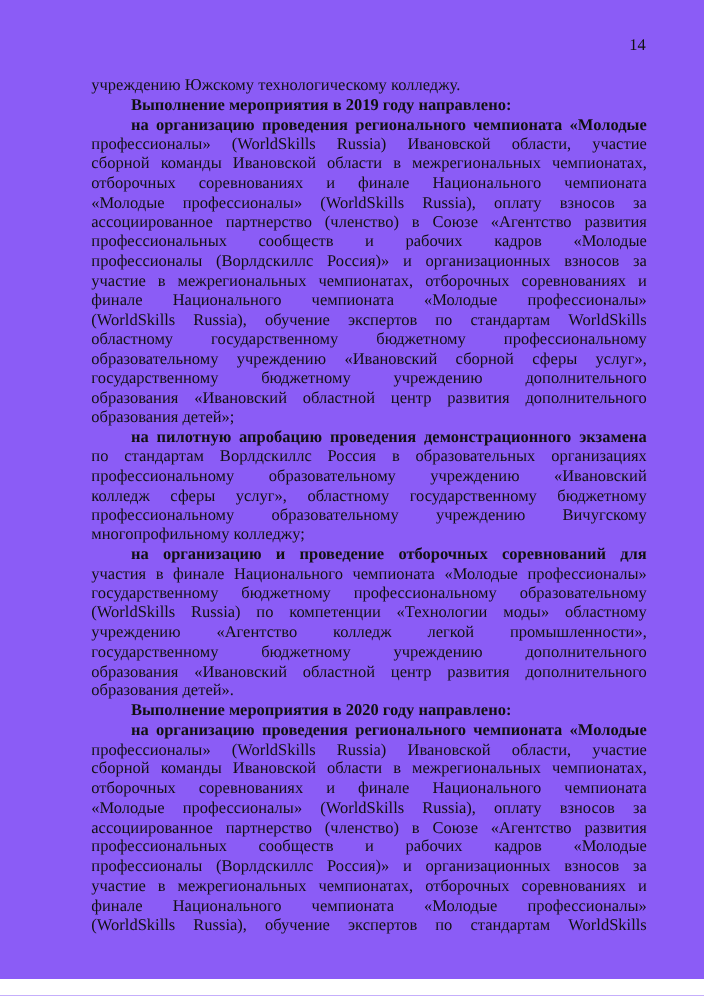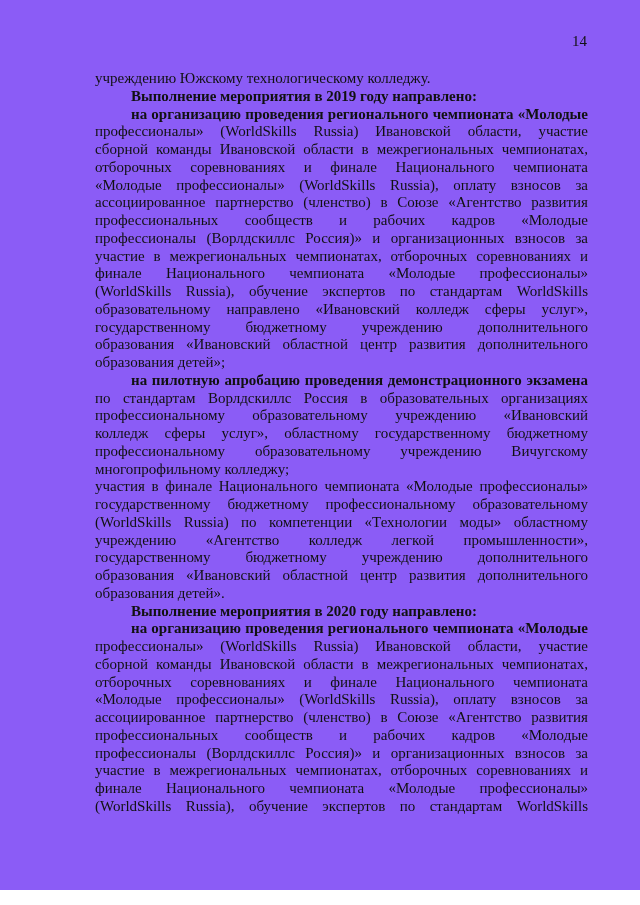--- a/index.html
+++ b/index.html
@@ -30,21 +30,20 @@
     width: 505px;
     font-size: 15px;
     line-height: 17.75px;
   }
   .line {
     text-align: justify;
     text-align-last: justify;
     white-space: normal;
     overflow: hidden;
     height: 17.75px;
-    margin-left: 12px;
   }
   .line.para-end {
     text-align-last: left;
   }
   .line.indent {
     padding-left: 36px;
     font-weight: bold;
   }
 </style>
 </head>
@@ -59,30 +58,32 @@
       <div class="line">профессионалы» (WorldSkills Russia) Ивановской области, участие</div>
       <div class="line">сборной команды Ивановской области в межрегиональных чемпионатах,</div>
       <div class="line">отборочных соревнованиях и финале Национального чемпионата</div>
       <div class="line">«Молодые профессионалы» (WorldSkills Russia), оплату взносов за</div>
       <div class="line">ассоциированное партнерство (членство) в Союзе «Агентство развития</div>
       <div class="line">профессиональных сообществ и рабочих кадров «Молодые</div>
       <div class="line">профессионалы (Ворлдскиллс Россия)» и организационных взносов за</div>
       <div class="line">участие в межрегиональных чемпионатах, отборочных соревнованиях и</div>
       <div class="line">финале Национального чемпионата «Молодые профессионалы»</div>
       <div class="line">(WorldSkills Russia), обучение экспертов по стандартам WorldSkills</div>
-      <div class="line">образовательному направлено «Ивановский колледж сферы услуг»,</div>
+      <div class="line">областному государственному бюджетному профессиональному</div>
+      <div class="line">образовательному учреждению «Ивановский сборной сферы услуг»,</div>
       <div class="line">государственному бюджетному учреждению дополнительного</div>
       <div class="line">образования «Ивановский областной центр развития дополнительного</div>
       <div class="line para-end">образования детей»;</div>
       <div class="line indent">на пилотную апробацию проведения демонстрационного экзамена</div>
       <div class="line">по стандартам Ворлдскиллс Россия в образовательных организациях</div>
       <div class="line">профессиональному образовательному учреждению «Ивановский</div>
       <div class="line">колледж сферы услуг», областному государственному бюджетному</div>
       <div class="line">профессиональному образовательному учреждению Вичугскому</div>
       <div class="line para-end">многопрофильному колледжу;</div>
+      <div class="line indent">на организацию и проведение отборочных соревнований для</div>
       <div class="line">участия в финале Национального чемпионата «Молодые профессионалы»</div>
       <div class="line">государственному бюджетному профессиональному образовательному</div>
       <div class="line">(WorldSkills Russia) по компетенции «Технологии моды» областному</div>
       <div class="line">учреждению «Агентство колледж легкой промышленности»,</div>
       <div class="line">государственному бюджетному учреждению дополнительного</div>
       <div class="line">образования «Ивановский областной центр развития дополнительного</div>
       <div class="line para-end">образования детей».</div>
       <div class="line indent para-end">Выполнение мероприятия в 2020 году направлено:</div>
       <div class="line indent">на организацию проведения регионального чемпионата «Молодые</div>
       <div class="line">профессионалы» (WorldSkills Russia) Ивановской области, участие</div>

